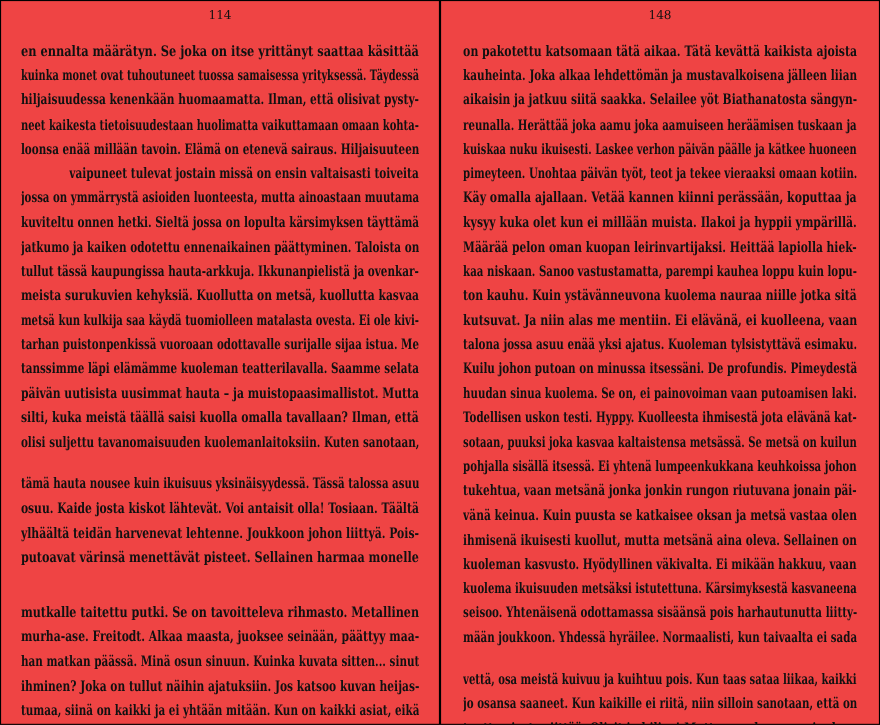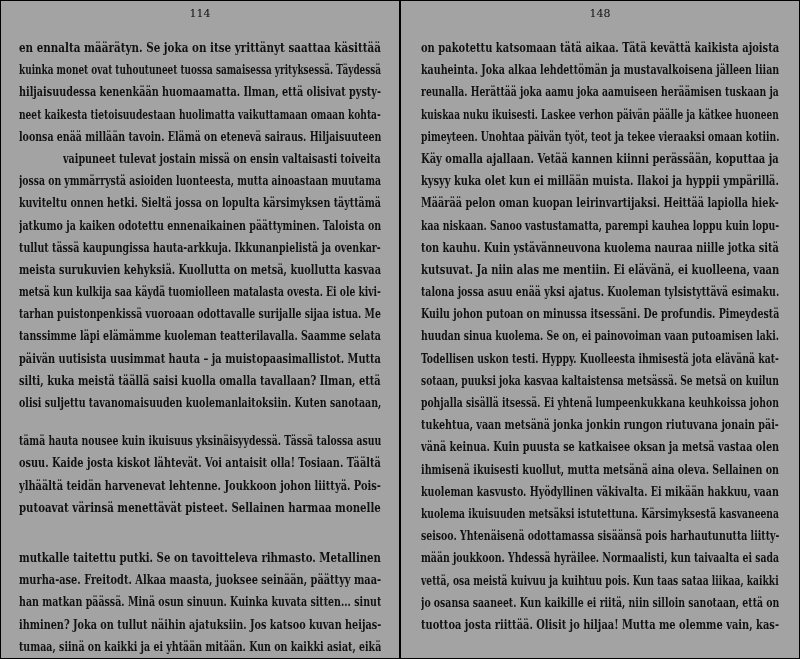--- a/index.html
+++ b/index.html
@@ -1,20 +1,20 @@
 <!DOCTYPE html>
 <html><head>
 <meta charset="utf-8">
 <style>
   html, body { margin: 0; padding: 0; background: #ffffff; }
   body { width: 800px; height: 659px; position: relative; overflow: hidden; }
   .spread { position: absolute; left: 0; top: 0; width: 800px; height: 659px; }
   .page {
     position: absolute; top: 0; height: 657px; width: 398px;
-    border: 1px solid #000; background: #a3a3a3; box-sizing: content-box;
+    border: 1px solid #000; background: #ef4444; box-sizing: content-box;
   }
   .page.left { left: 0; }
   .page.right { left: 400px; }
   .page-number {
     position: absolute; top: 6px; left: 0; right: 0; text-align: center;
     font-family: "DejaVu Serif", serif; font-size: 11px; color: #111;
   }
   .text {
     position: absolute; top: 36px; left: 18px; right: 18px;
     font-family: "DejaVu Serif", serif; font-weight: bold;
@@ -58,20 +58,21 @@
         <span class="line" style="display: block; white-space: nowrap;"><span style="display: inline-block; transform-origin: left center; transform: scaleX(0.716832);">tumaa, siinä on kaikki ja ei yhtään mitään. Kun on kaikki asiat, eikä</span></span>
         <span class="line" style="display: block; white-space: nowrap;"><span style="display: inline-block; transform-origin: left center; transform: scaleX(0.73428);">mitään ja kaikkein tarpeettomin olento. Kuinka kuvata sinut ihmi-</span></span>
         <span class="line" style="display: block; white-space: nowrap;"><span style="display: inline-block; transform-origin: left center; transform: scaleX(0.735772);">nen, kun nykyisin niin on kuollut ihminen? Tyhjänä kuvana kehyk-</span></span>
       </div>
   </div>
   <div class="page right">
     <div class="page-number">148</div>
     <div class="text" id="right-text">
         <span class="line" style="display: block; white-space: nowrap;"><span style="display: inline-block; transform-origin: left center; transform: scaleX(0.752101);">on pakotettu katsomaan tätä aikaa. Tätä kevättä kaikista ajoista</span></span>
         <span class="line" style="display: block; white-space: nowrap;"><span style="display: inline-block; transform-origin: left center; transform: scaleX(0.720322);">kauheinta. Joka alkaa lehdettömän ja mustavalkoisena jälleen liian</span></span>
+        <span class="line" style="display: block; white-space: nowrap;"><span style="display: inline-block; transform-origin: left center; transform: scaleX(0.736626);">aikaisin ja jatkuu siitä saakka. Selailee yöt Biathanatosta sängyn-</span></span>
         <span class="line" style="display: block; white-space: nowrap;"><span style="display: inline-block; transform-origin: left center; transform: scaleX(0.701961);">reunalla. Herättää joka aamu joka aamuiseen heräämisen tuskaan ja</span></span>
         <span class="line" style="display: block; white-space: nowrap;"><span style="display: inline-block; transform-origin: left center; transform: scaleX(0.679317);">kuiskaa nuku ikuisesti. Laskee verhon päivän päälle ja kätkee huoneen</span></span>
         <span class="line" style="display: block; white-space: nowrap;"><span style="display: inline-block; transform-origin: left center; transform: scaleX(0.696498);">pimeyteen. Unohtaa päivän työt, teot ja tekee vieraaksi omaan kotiin.</span></span>
         <span class="line" style="display: block; white-space: nowrap;"><span style="display: inline-block; transform-origin: left center; transform: scaleX(0.753684);">Käy omalla ajallaan. Vetää kannen kiinni perässään, koputtaa ja</span></span>
         <span class="line" style="display: block; white-space: nowrap;"><span style="display: inline-block; transform-origin: left center; transform: scaleX(0.74739);">kysyy kuka olet kun ei millään muista. Ilakoi ja hyppii ympärillä.</span></span>
         <span class="line" style="display: block; white-space: nowrap;"><span style="display: inline-block; transform-origin: left center; transform: scaleX(0.736626);">Määrää pelon oman kuopan leirinvartijaksi. Heittää lapiolla hiek-</span></span>
         <span class="line" style="display: block; white-space: nowrap;"><span style="display: inline-block; transform-origin: left center; transform: scaleX(0.704724);">kaa niskaan. Sanoo vastustamatta, parempi kauhea loppu kuin lopu-</span></span>
         <span class="line" style="display: block; white-space: nowrap;"><span style="display: inline-block; transform-origin: left center; transform: scaleX(0.741201);">ton kauhu. Kuin ystävänneuvona kuolema nauraa niille jotka sitä</span></span>
         <span class="line" style="display: block; white-space: nowrap;"><span style="display: inline-block; transform-origin: left center; transform: scaleX(0.756871);">kutsuvat. Ja niin alas me mentiin. Ei elävänä, ei kuolleena, vaan</span></span>
         <span class="line" style="display: block; white-space: nowrap;"><span style="display: inline-block; transform-origin: left center; transform: scaleX(0.716);">talona jossa asuu enää yksi ajatus. Kuoleman tylsistyttävä esimaku.</span></span>
@@ -80,18 +81,18 @@
         <span class="line" style="display: block; white-space: nowrap;"><span style="display: inline-block; transform-origin: left center; transform: scaleX(0.706114);">Todellisen uskon testi. Hyppy. Kuolleesta ihmisestä jota elävänä kat-</span></span>
         <span class="line" style="display: block; white-space: nowrap;"><span style="display: inline-block; transform-origin: left center; transform: scaleX(0.692456);">sotaan, puuksi joka kasvaa kaltaistensa metsässä. Se metsä on kuilun</span></span>
         <span class="line" style="display: block; white-space: nowrap;"><span style="display: inline-block; transform-origin: left center; transform: scaleX(0.700587);">pohjalla sisällä itsessä. Ei yhtenä lumpeenkukkana keuhkoissa johon</span></span>
         <span class="line" style="display: block; white-space: nowrap;"><span style="display: inline-block; transform-origin: left center; transform: scaleX(0.726166);">tukehtua, vaan metsänä jonka jonkin rungon riutuvana jonain päi-</span></span>
         <span class="line" style="display: block; white-space: nowrap;"><span style="display: inline-block; transform-origin: left center; transform: scaleX(0.735113);">vänä keinua. Kuin puusta se katkaisee oksan ja metsä vastaa olen</span></span>
         <span class="line" style="display: block; white-space: nowrap;"><span style="display: inline-block; transform-origin: left center; transform: scaleX(0.724696);">ihmisenä ikuisesti kuollut, mutta metsänä aina oleva. Sellainen on</span></span>
         <span class="line" style="display: block; white-space: nowrap;"><span style="display: inline-block; transform-origin: left center; transform: scaleX(0.718876);">kuoleman kasvusto. Hyödyllinen väkivalta. Ei mikään hakkuu, vaan</span></span>
         <span class="line" style="display: block; white-space: nowrap;"><span style="display: inline-block; transform-origin: left center; transform: scaleX(0.693798);">kuolema ikuisuuden metsäksi istutettuna. Kärsimyksestä kasvaneena</span></span>
         <span class="line" style="display: block; white-space: nowrap;"><span style="display: inline-block; transform-origin: left center; transform: scaleX(0.71173);">seisoo. Yhtenäisenä odottamassa sisäänsä pois harhautunutta liitty-</span></span>
         <span class="line" style="display: block; white-space: nowrap;"><span style="display: inline-block; transform-origin: left center; transform: scaleX(0.70751);">mään joukkoon. Yhdessä hyräilee. Normaalisti, kun taivaalta ei sada</span></span>
-        <span class="line" style="display: block; white-space: nowrap;"><span style="display: inline-block; transform-origin: left center; transform: scaleX(0.693798);">vettä, osa meistä kuivuu ja kuihtuu pois. Kun taas sataa liikaa, kaikki</span></span>
+        <span class="line" style="display: block; white-space: nowrap; margin-top: 16px;"><span style="display: inline-block; transform-origin: left center; transform: scaleX(0.693798);">vettä, osa meistä kuivuu ja kuihtuu pois. Kun taas sataa liikaa, kaikki</span></span>
         <span class="line" style="display: block; white-space: nowrap;"><span style="display: inline-block; transform-origin: left center; transform: scaleX(0.708911);">jo osansa saaneet. Kun kaikille ei riitä, niin silloin sanotaan, että on</span></span>
         <span class="line" style="display: block; white-space: nowrap;"><span style="display: inline-block; transform-origin: left center; transform: scaleX(0.74739);">tuottoa josta riittää. Olisit jo hiljaa! Mutta me olemme vain, kas-</span></span>
       </div>
   </div>
 </div>
 
 </body></html>

